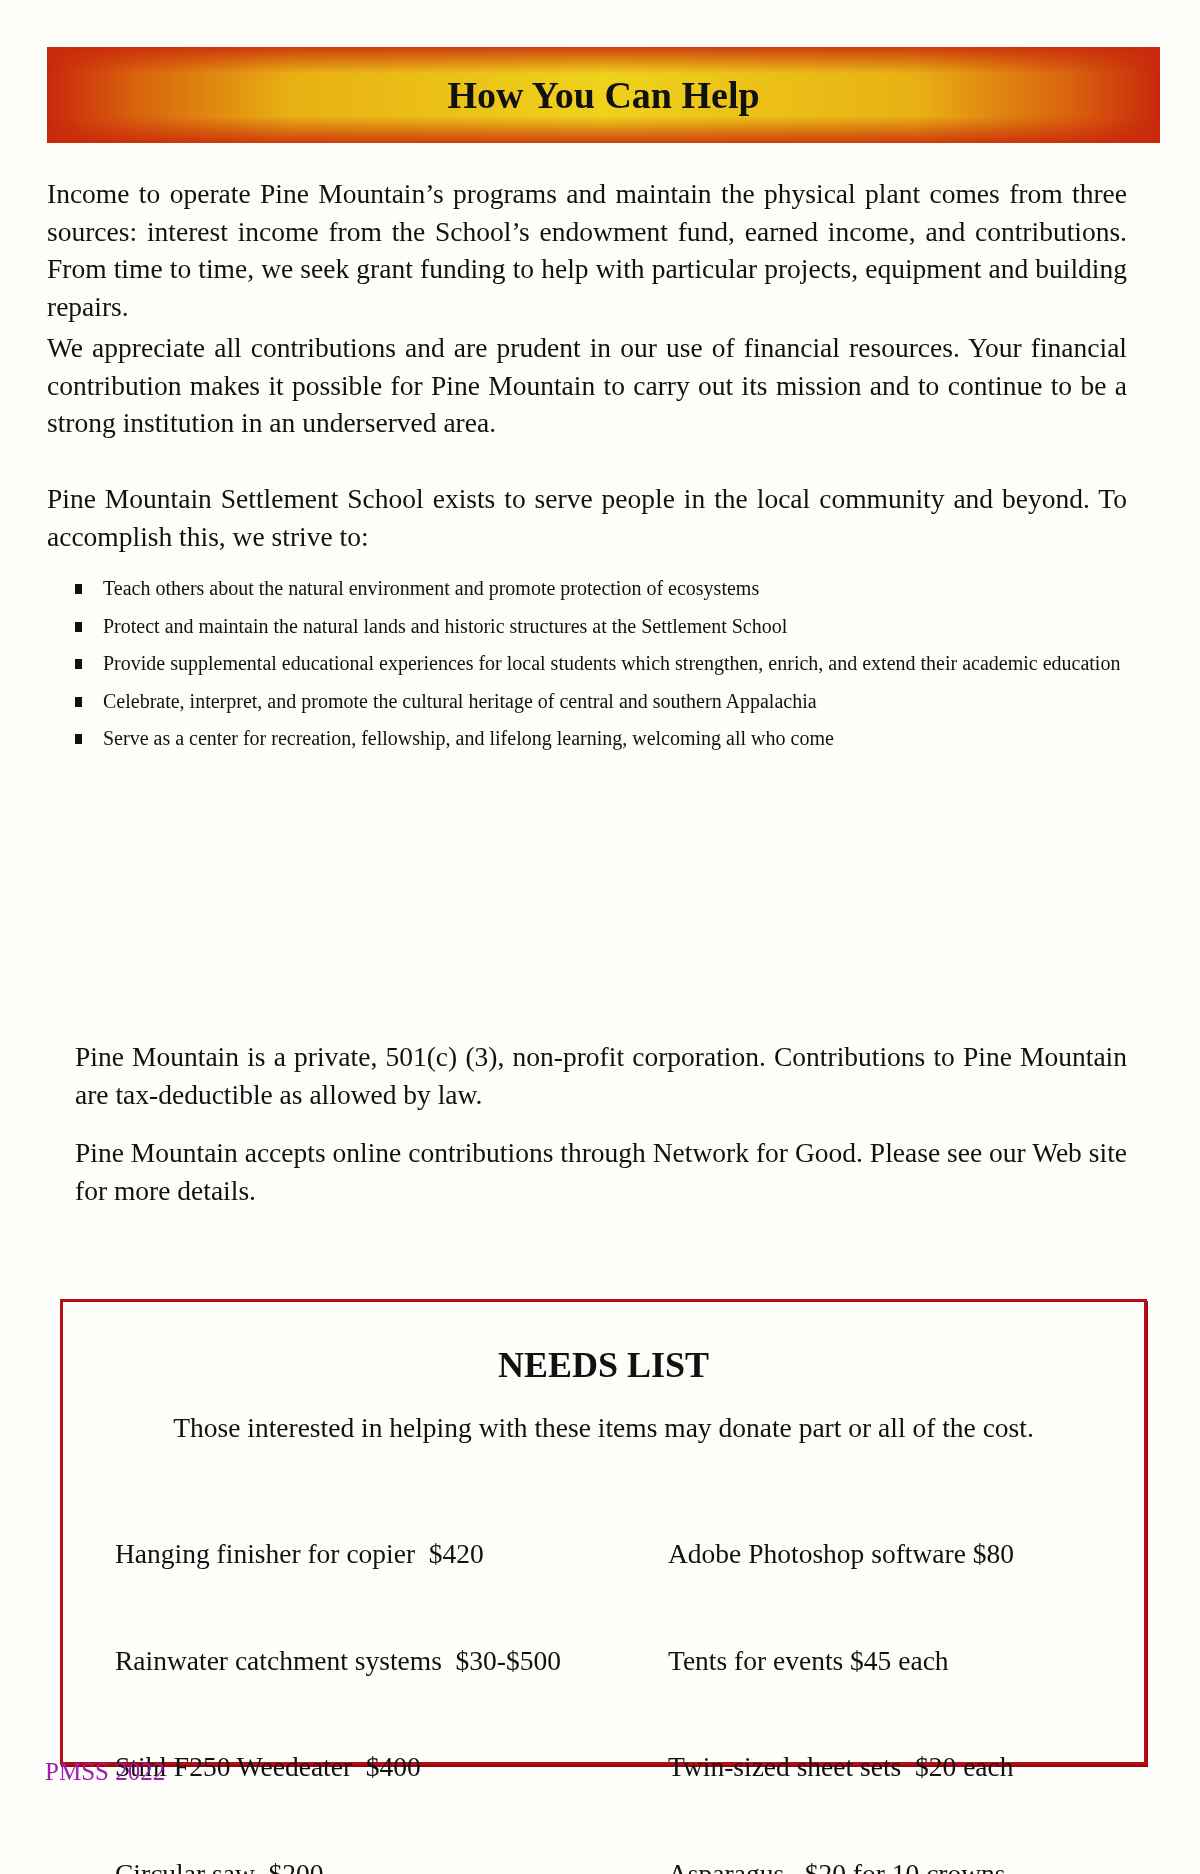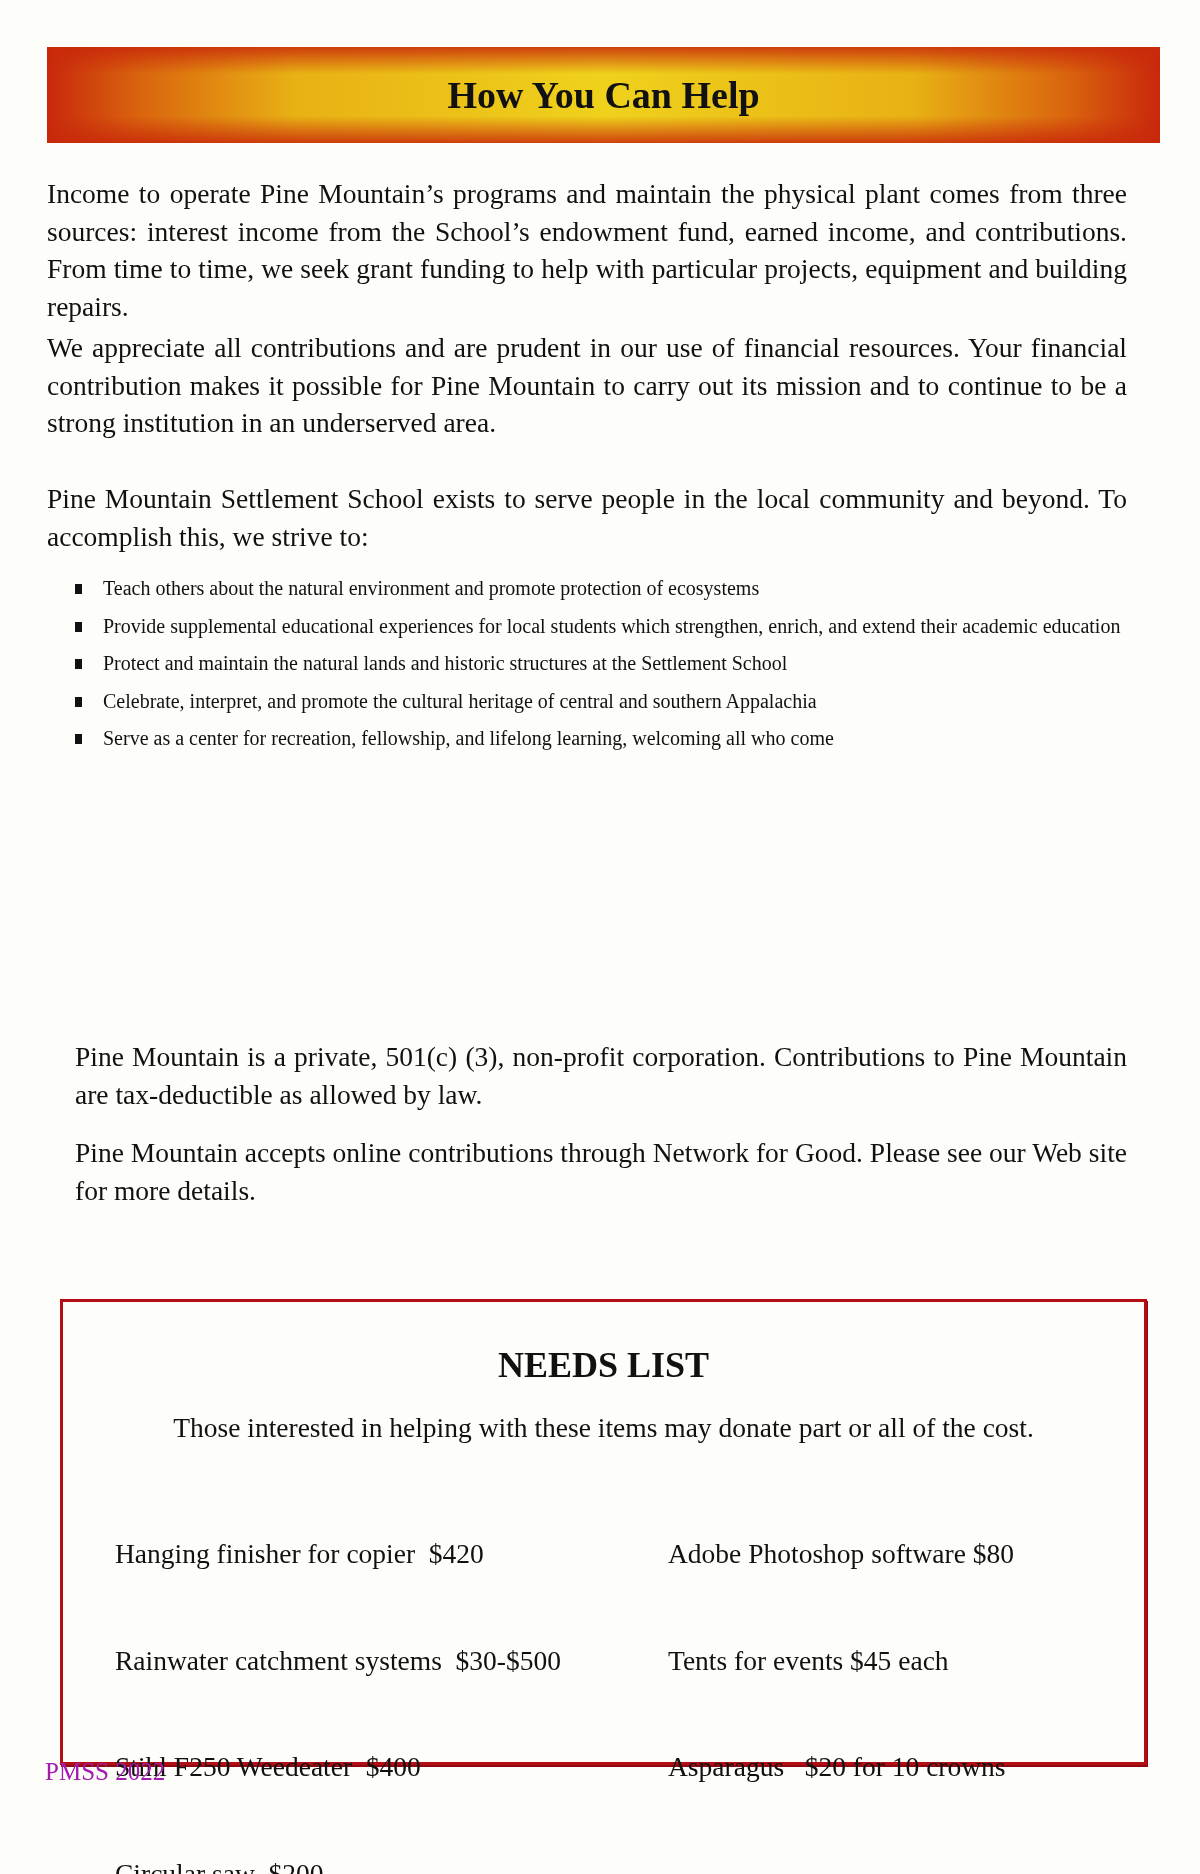--- a/index.html
+++ b/index.html
@@ -123,22 +123,22 @@
 <div class="banner">
   <span class="banner-title">How You Can Help</span>
 </div>
 
 <p class="para" style="top:175px;">Income to operate Pine Mountain’s programs and maintain the physical plant comes from three sources: interest income from the School’s endowment fund, earned income, and contributions. From time to time, we seek grant funding to help with particular projects, equipment and building repairs.</p>
 <p class="para" style="top:329px;">We appreciate all contributions and are prudent in our use of financial resources. Your financial contribution makes it possible for Pine Mountain to carry out its mission and to continue to be a strong institution in an underserved area.</p>
 <p class="para" style="top:480px;">Pine Mountain Settlement School exists to serve people in the local community and beyond. To accomplish this, we strive to:</p>
 
 <ul class="goals">
   <li><span class="bullet"></span><span>Teach others about the natural environment and promote protection of ecosystems</span></li>
+  <li><span class="bullet"></span><span>Protect and maintain the natural lands and historic structures at the Settlement School</span></li>
   <li><span class="bullet"></span><span>Provide supplemental educational experiences for local students which strengthen, enrich, and extend their academic education</span></li>
-  <li><span class="bullet"></span><span>Protect and maintain the natural lands and historic structures at the Settlement School</span></li>
   <li><span class="bullet"></span><span>Celebrate, interpret, and promote the cultural heritage of central and southern Appalachia</span></li>
   <li><span class="bullet"></span><span>Serve as a center for recreation, fellowship, and lifelong learning, welcoming all who come</span></li>
 </ul>
 
 <p class="para indent" style="top:1038px;">Pine Mountain is a private, 501(c) (3), non-profit corporation. Contributions to Pine Mountain are tax-deductible as allowed by law.</p>
 <p class="para indent" style="top:1134px;">Pine Mountain accepts online contributions through Network for Good.  Please see our Web site for more details.</p>
 
 <div class="needs-box">
   <div class="needs-title">NEEDS LIST</div>
   <div class="needs-sub">Those interested in helping with these items may donate part or all of the cost.</div>
@@ -147,20 +147,21 @@
     <div>Rainwater catchment systems  $30-$500</div>
     <div>Stihl F250 Weedeater  $400</div>
     <div>Circular saw  $200</div>
     
     
     
   </div>
   <div class="needs-col right">
     <div>Adobe Photoshop software $80</div>
     <div>Tents for events $45 each</div>
+    <div>Twin-sized sheet sets  $20 each</div>
     <div>Asparagus   $20 for 10 crowns</div>
     
     
     
   </div>
 </div>
 
 <div class="footer-mark">PMSS 2022</div>
 
 </body></html>

